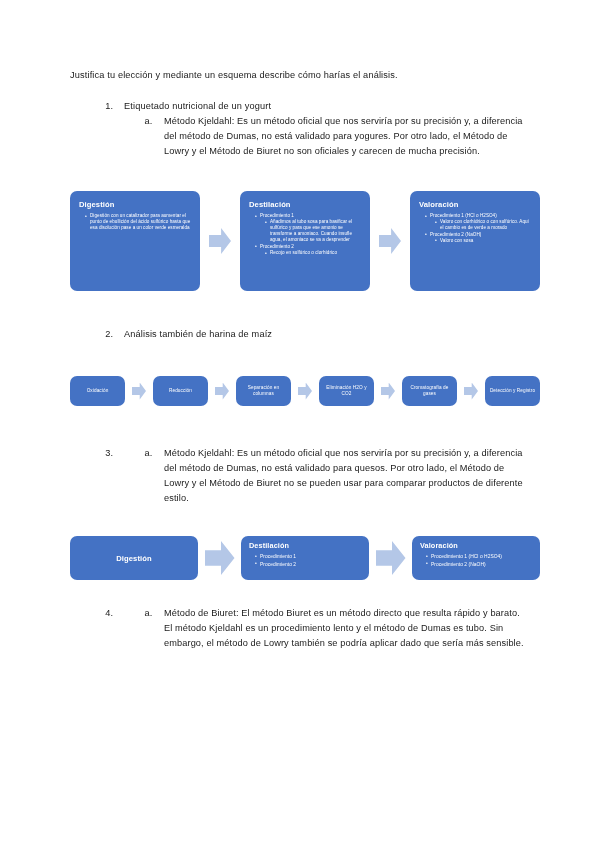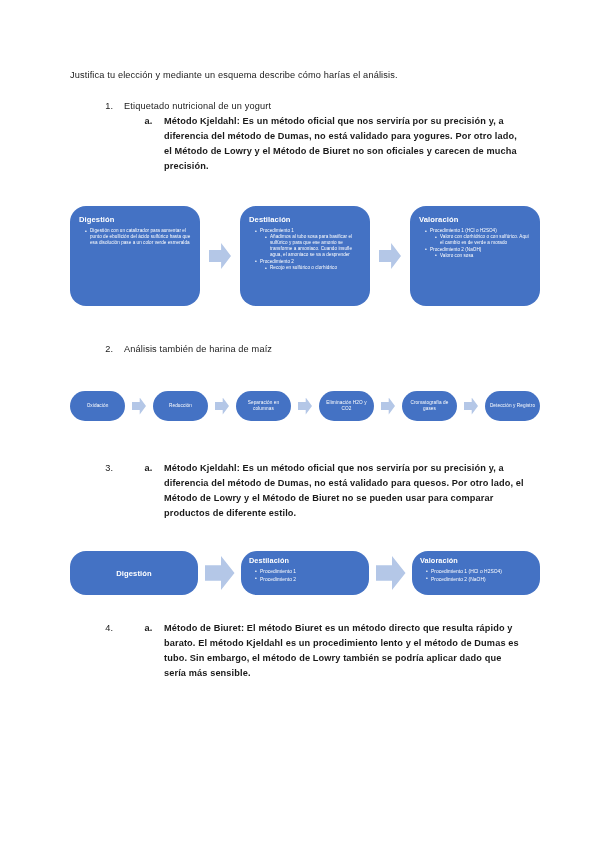--- a/index.html
+++ b/index.html
@@ -47,40 +47,39 @@
   ol.level2 {
     margin: 0;
     padding-left: 31px;
     list-style-type: lower-alpha;
     font-size: 9.2px;
     line-height: 15px;
   }
   ol.level2 > li {
     padding-left: 9px;
     letter-spacing: 0.12px;
-    font-weight: bold;
   }
 
   .spacer-8 { height: 8px; }
   .spacer-12 { height: 12px; }
   .spacer-14 { height: 14px; }
   .spacer-16 { height: 16px; }
   .spacer-20 { height: 20px; }
 
   
   .diagram {
     display: flex;
     align-items: stretch;
     width: 470px;
     margin: 0;
   }
 
   .node {
     background: #4472C4;
-    border-radius: 16px;
+    border-radius: 7px;
     color: #ffffff;
     box-sizing: border-box;
     flex: 0 0 auto;
     overflow: hidden;
   }
 
   
   .d1 { height: 100px; }
   .d1 .node {
     width: 130px;

